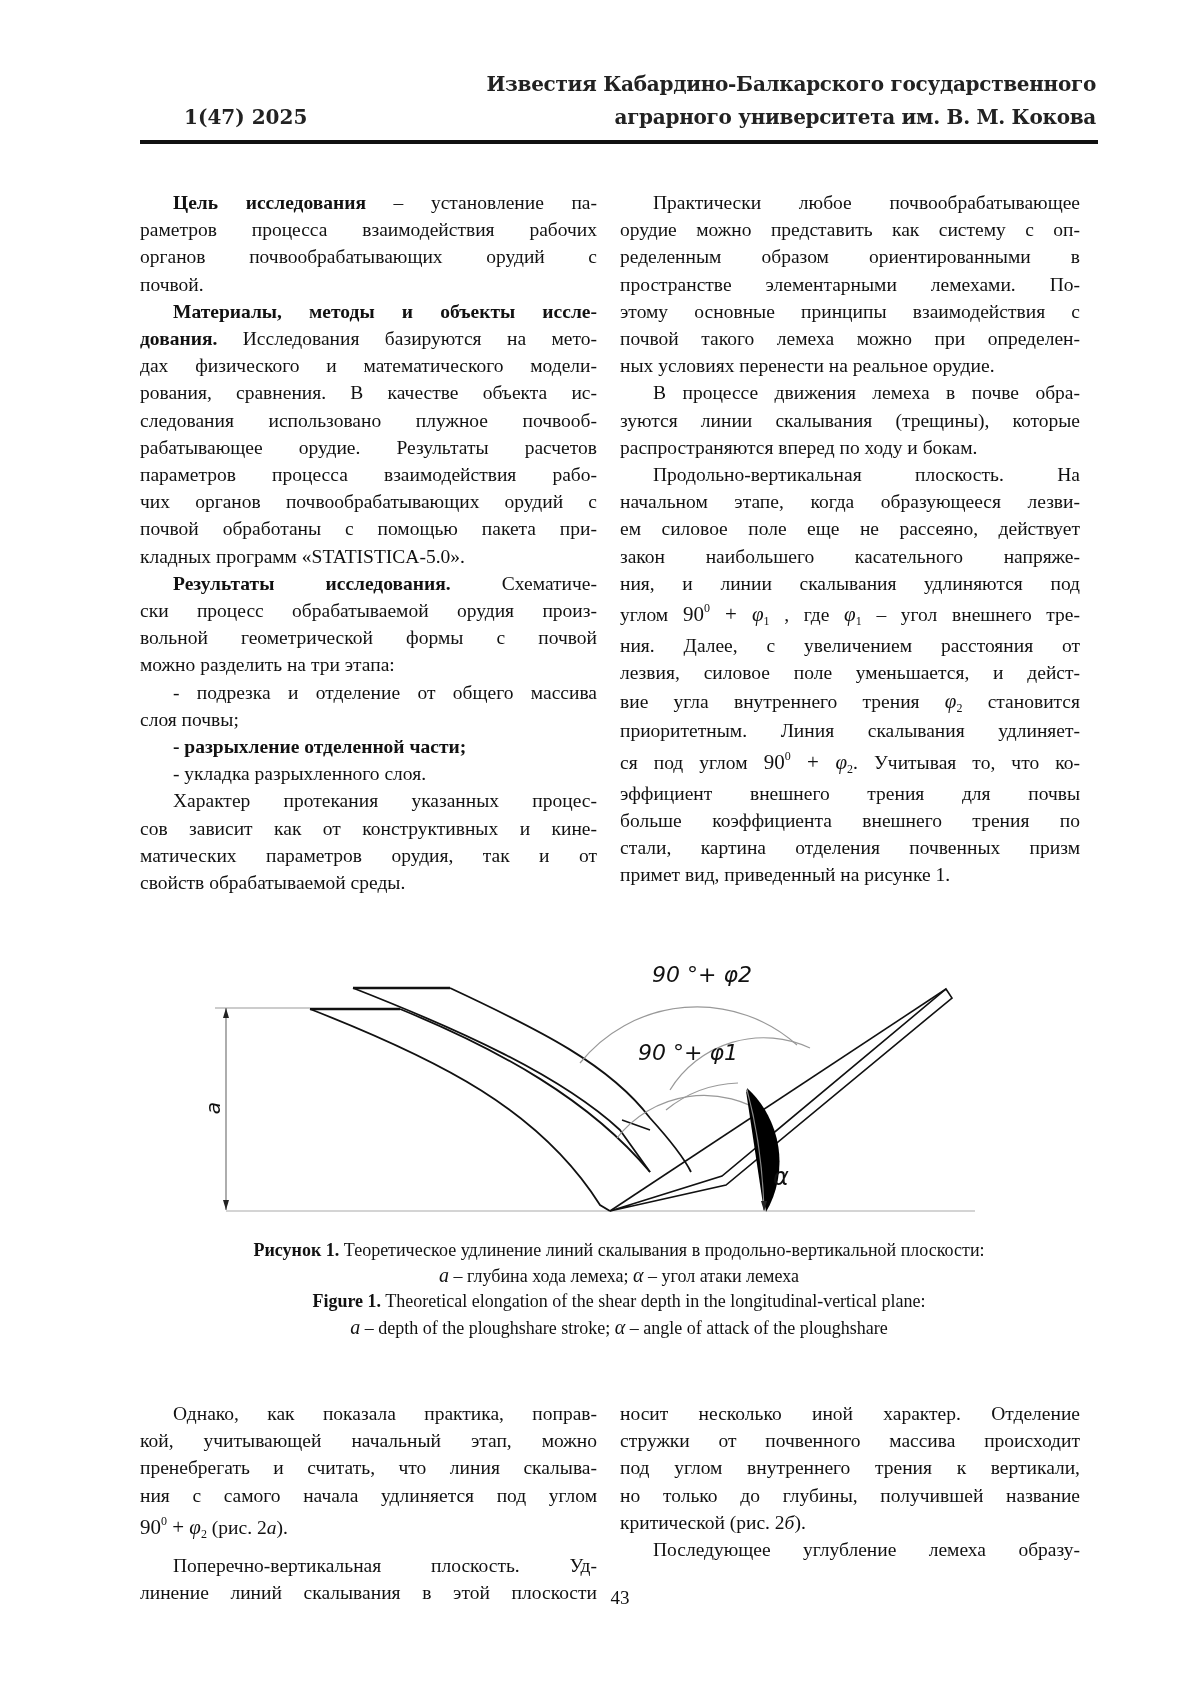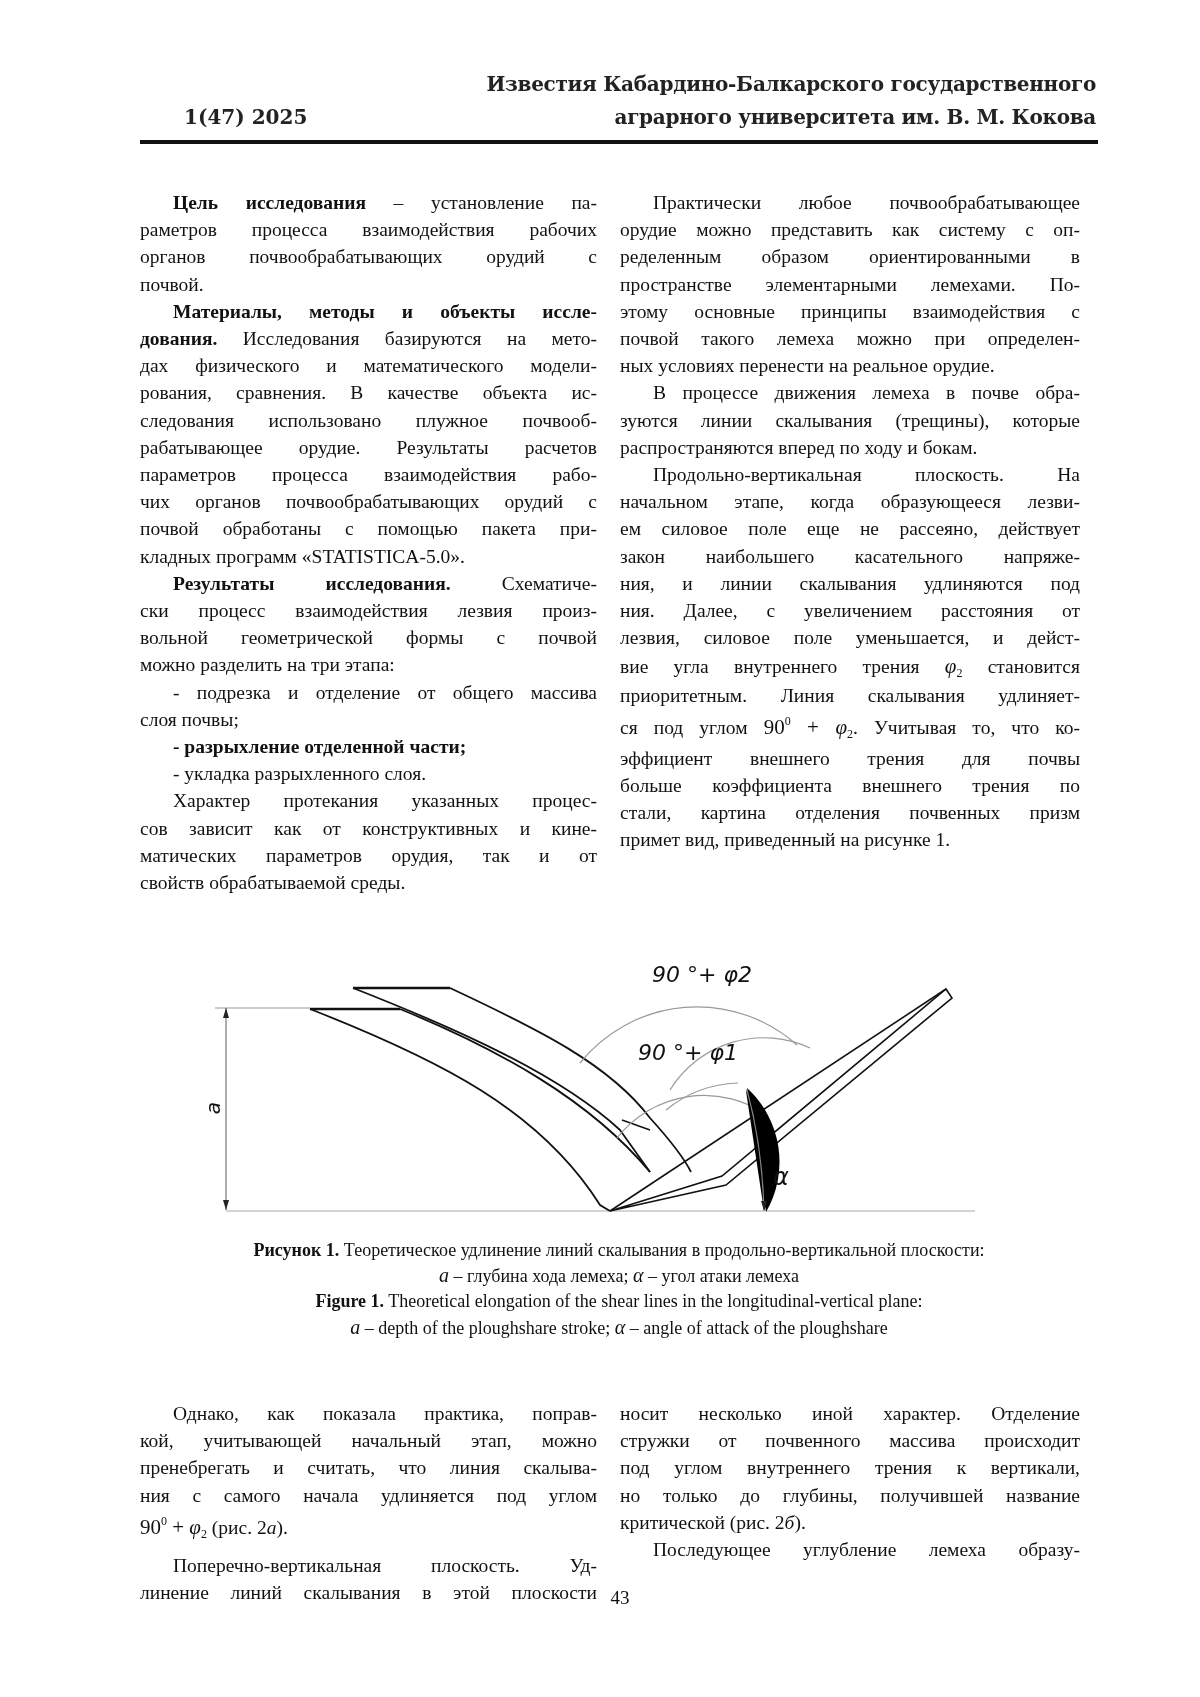--- a/index.html
+++ b/index.html
@@ -53,21 +53,21 @@
     <span class="line">рования, сравнения. В качестве объекта ис-</span>
     <span class="line">следования использовано плужное почвооб-</span>
     <span class="line">рабатывающее орудие. Результаты расчетов</span>
     <span class="line">параметров процесса взаимодействия рабо-</span>
     <span class="line">чих органов почвообрабатывающих орудий с</span>
     <span class="line">почвой обработаны с помощью пакета при-</span>
     <span class="line last">кладных программ «STATISTICA-5.0».</span>
   </div>
   <div>
     <span class="line" style="padding-left:33px;"><span class="b">Результаты исследования.</span><span> Схематиче-</span></span>
-    <span class="line">ски процесс взаимодействия лезвия произ-</span>
+    <span class="line">ски процесс обрабатываемой орудия произ-</span>
     <span class="line">вольной геометрической формы с почвой</span>
     <span class="line last">можно разделить на три этапа:</span>
   </div>
   <div>
     <span class="line" style="padding-left:33px;">- подрезка и отделение от общего массива</span>
     <span class="line last">слоя почвы;</span>
     <span class="line last" style="padding-left:33px;font-weight:bold;">- разрыхление отделенной части;</span>
     <span class="line last" style="padding-left:33px;">- укладка разрыхленного слоя.</span>
   </div>
   <div>
@@ -92,20 +92,21 @@
     <span class="line" style="padding-left:33px;">В процессе движения лемеха в почве обра-</span>
     <span class="line">зуются линии скалывания (трещины), которые</span>
     <span class="line last">распространяются вперед по ходу и бокам.</span>
   </div>
   <div>
     <span class="line" style="padding-left:33px;">Продольно-вертикальная плоскость. На</span>
     <span class="line">начальном этапе, когда образующееся лезви-</span>
     <span class="line">ем силовое поле еще не рассеяно, действует</span>
     <span class="line">закон наибольшего касательного напряже-</span>
     <span class="line">ния, и линии скалывания удлиняются под</span>
+    <span class="line" style="line-height:34px;"><span>углом </span><span class="math" style="font-size:21px;"><span>90</span><sup>0</sup><span> + </span><i>φ</i><sub>1</sub></span><span> , где </span><span class="math" style="font-size:21px;"><i>φ</i><sub>1</sub></span><span>  – угол внешнего тре-</span></span>
     <span class="line">ния. Далее, с увеличением расстояния от</span>
     <span class="line">лезвия, силовое поле уменьшается, и дейст-</span>
     <span class="line" style="line-height:30px;"><span>вие угла внутреннего трения </span><span class="math" style="font-size:21px;"><i>φ</i><sub>2</sub></span><span> становится</span></span>
     <span class="line">приоритетным. Линия скалывания удлиняет-</span>
     <span class="line" style="line-height:34px;"><span>ся под углом </span><span class="math" style="font-size:21px;"><span>90</span><sup>0</sup><span> + </span><i>φ</i><sub>2</sub></span><span>. Учитывая то, что ко-</span></span>
     <span class="line">эффициент внешнего трения для почвы</span>
     <span class="line">больше коэффициента внешнего трения по</span>
     <span class="line">стали, картина отделения почвенных призм</span>
     <span class="line last">примет вид, приведенный на рисунке 1.</span>
   </div>
@@ -153,21 +154,21 @@
     <polygon points="594,271 591,261 597,261" fill="#222"></polygon>
 
     <text x="482" y="42" font-family="DejaVu Sans, sans-serif" font-style="italic" font-size="22" fill="#111">90 °+ φ2</text>
     <text x="468" y="120" font-family="DejaVu Sans, sans-serif" font-style="italic" font-size="22" fill="#111">90 °+ φ1</text>
     <text x="603" y="245" font-family="DejaVu Sans, sans-serif" font-style="italic" font-size="24" fill="#111">α</text>
   </svg>
 </div>
 
 <div class="caption cap1"><span class="b">Рисунок 1.</span><span> Теоретическое удлинение линий скалывания в продольно-вертикальной плоскости:</span></div>
 <div class="caption cap2"><i style="font-size:20px;">a</i><span> – глубина хода лемеха;  </span><i style="font-size:20px;">α</i><span> – угол атаки лемеха</span></div>
-<div class="caption cap3"><span class="b">Figure 1.</span><span> Theoretical elongation of the shear lines in the longitudinal-vertical plane:</span></div>
+<div class="caption cap3"><span class="b">Figure 1.</span><span> Theoretical elongation of the shear depth in the longitudinal-vertical plane:</span></div>
 <div class="caption cap4"><i style="font-size:20px;">a</i><span> – depth of the ploughshare stroke;  </span><i style="font-size:20px;">α</i><span> – angle of attack of the ploughshare</span></div>
 
 <div class="col col-left" style="top:1368px;">
   <div>
     <span class="line" style="padding-left:33px;">Однако, как показала практика, поправ-</span>
     <span class="line">кой, учитывающей начальный этап, можно</span>
     <span class="line">пренебрегать и считать, что линия скалыва-</span>
     <span class="line">ния с самого начала удлиняется под углом</span>
     <span class="line last" style="line-height:36px;"><span class="math" style="font-size:21px;"> <span>90</span><sup>0</sup><span> + </span><i>φ</i><sub>2</sub></span><span> (рис. 2</span><i>а</i><span>).</span></span>
   </div>

